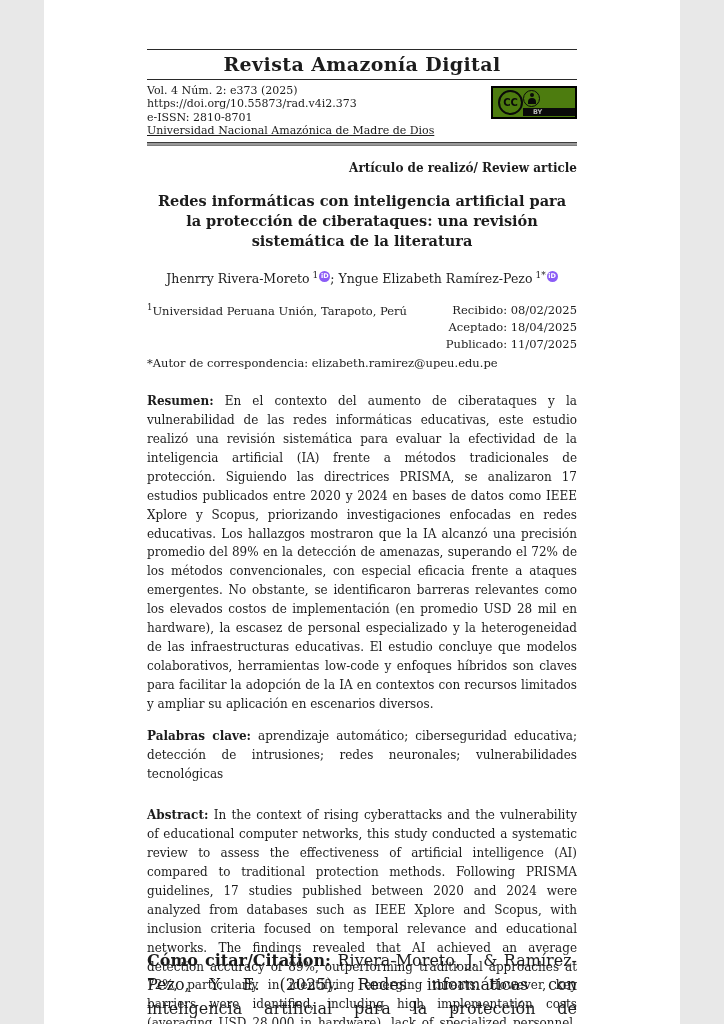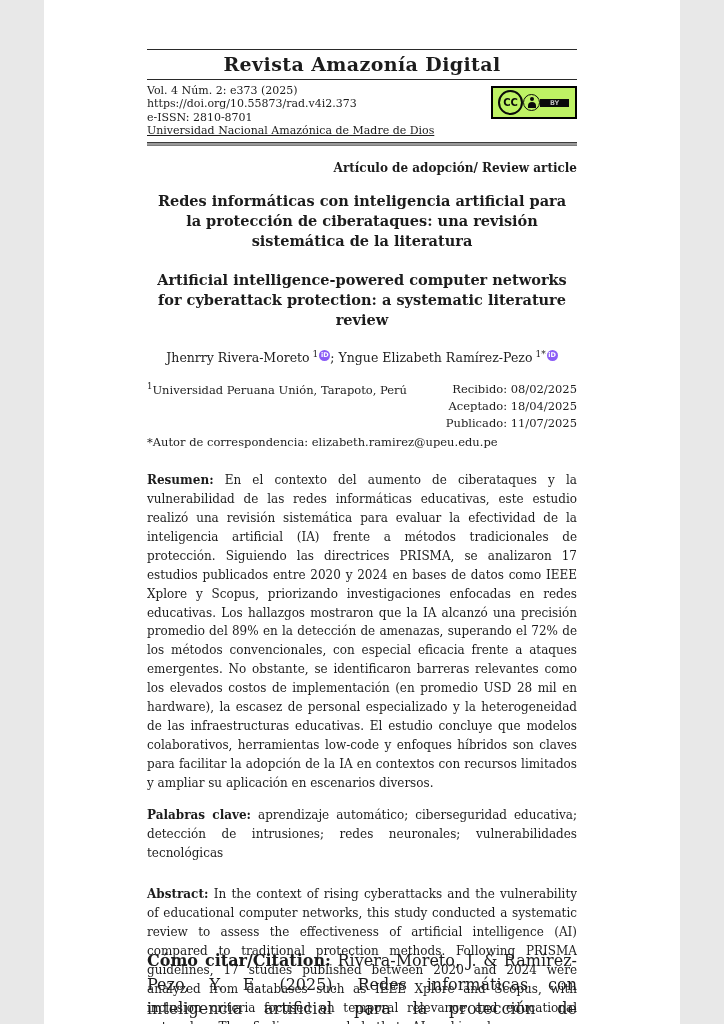--- a/index.html
+++ b/index.html
@@ -11,25 +11,25 @@
   .content { position:absolute; left:103px; right:103px; top:0; }
 
   .rule { border:none; border-top:1.6px solid #2a2a2a; margin:0; }
   .journal-title { text-align:center; font-size:19px; font-weight:bold; letter-spacing:.4px; margin:0; padding:3px 0 4px; }
 
   .meta-row { display:flex; justify-content:space-between; align-items:flex-start; padding:4px 0 2px;gap:40px; }
   .meta-left p { margin:0; font-size:11px; line-height:1.22; }
   .univ-link { text-decoration:underline; cursor:pointer; }
 
   
-  .cc-badge { width:82px; height:29px; background:#bef264; border:2px solid #000; display:flex; align-items:center; margin-top:2px; cursor:pointer; }
+  .cc-badge { width:82px; height:29px; background:#4d7c0f; border:2px solid #000; display:flex; align-items:center; margin-top:2px; cursor:pointer; }
   .cc-circle { width:21px; height:21px; border:2.5px solid #0a0a0a; border-radius:50%; margin-left:5px;
                font-family:"DejaVu Sans", sans-serif; font-weight:bold; font-size:10px; color:#0a0a0a;
                display:flex; align-items:center; justify-content:center; }
-  .by-col { flex:1; display:flex; flex-direction:row; align-items:center; }
+  .by-col { flex:1; display:flex; flex-direction:column; }
   .person-circle { width:15px; height:15px; border:1.8px solid #0a0a0a; border-radius:50%; position:relative; }
   .person-head { width:4px; height:4px; border-radius:50%; background:#0a0a0a; position:absolute; left:5.5px; top:2px; }
   .person-body { width:8px; height:6px; border-radius:4px 4px 0 0; background:#0a0a0a; position:absolute; left:3.5px; top:7px; }
   .by-strip { margin-top:1px; background:#0a0a0a; color:#bdbdbd; font-family:"DejaVu Sans", sans-serif;
               font-size:6.5px; font-weight:bold; padding:0 10px; line-height:8px; }
 
   .thick-rule { height:2px; background:#9a9a9a; border-top:1.5px solid #3c3c3c; border-bottom:1px solid #7d7d7d; margin-top:2px; }
 
   .article-type { text-align:right; font-weight:bold; font-size:12px; margin:15px 0 0; }
   .title-es, .title-en { text-align:center; font-weight:bold; font-size:14.5px; line-height:1.38; margin:16px 0 0; padding:0 6px; }
@@ -79,24 +79,23 @@
             <div class="person-head"></div>
             <div class="person-body"></div>
           </div>
           <div class="by-strip">BY</div>
         </div>
       </div>
     </div>
 
     <div class="thick-rule"></div>
 
-    <p class="article-type">Artículo de adopción/ Review article</p>
+    <p class="article-type">Artículo de realizó/ Review article</p>
 
     <h2 class="title-es">Redes informáticas con inteligencia artificial para la protección de ciberataques: una revisión sistemática de la literatura</h2>
-    <h2 class="title-en">Artificial intelligence-powered computer networks for cyberattack protection: a systematic literature review</h2>
 
     <p class="authors">
       <span><span>Jhenrry Rivera-Moreto</span><sup>1</sup><span class="orcid"><span>iD</span></span></span><span>; </span><span><span>Yngue Elizabeth Ramírez-Pezo</span><sup>1*</sup><span class="orcid"><span>iD</span></span></span>
     </p>
 
     <div class="affil-row">
       <div><sup>1</sup><span>Universidad Peruana Unión, Tarapoto, Perú</span></div>
       <div class="dates">
         <p>Recibido: 08/02/2025</p>
         <p>Aceptado: 18/04/2025</p>

